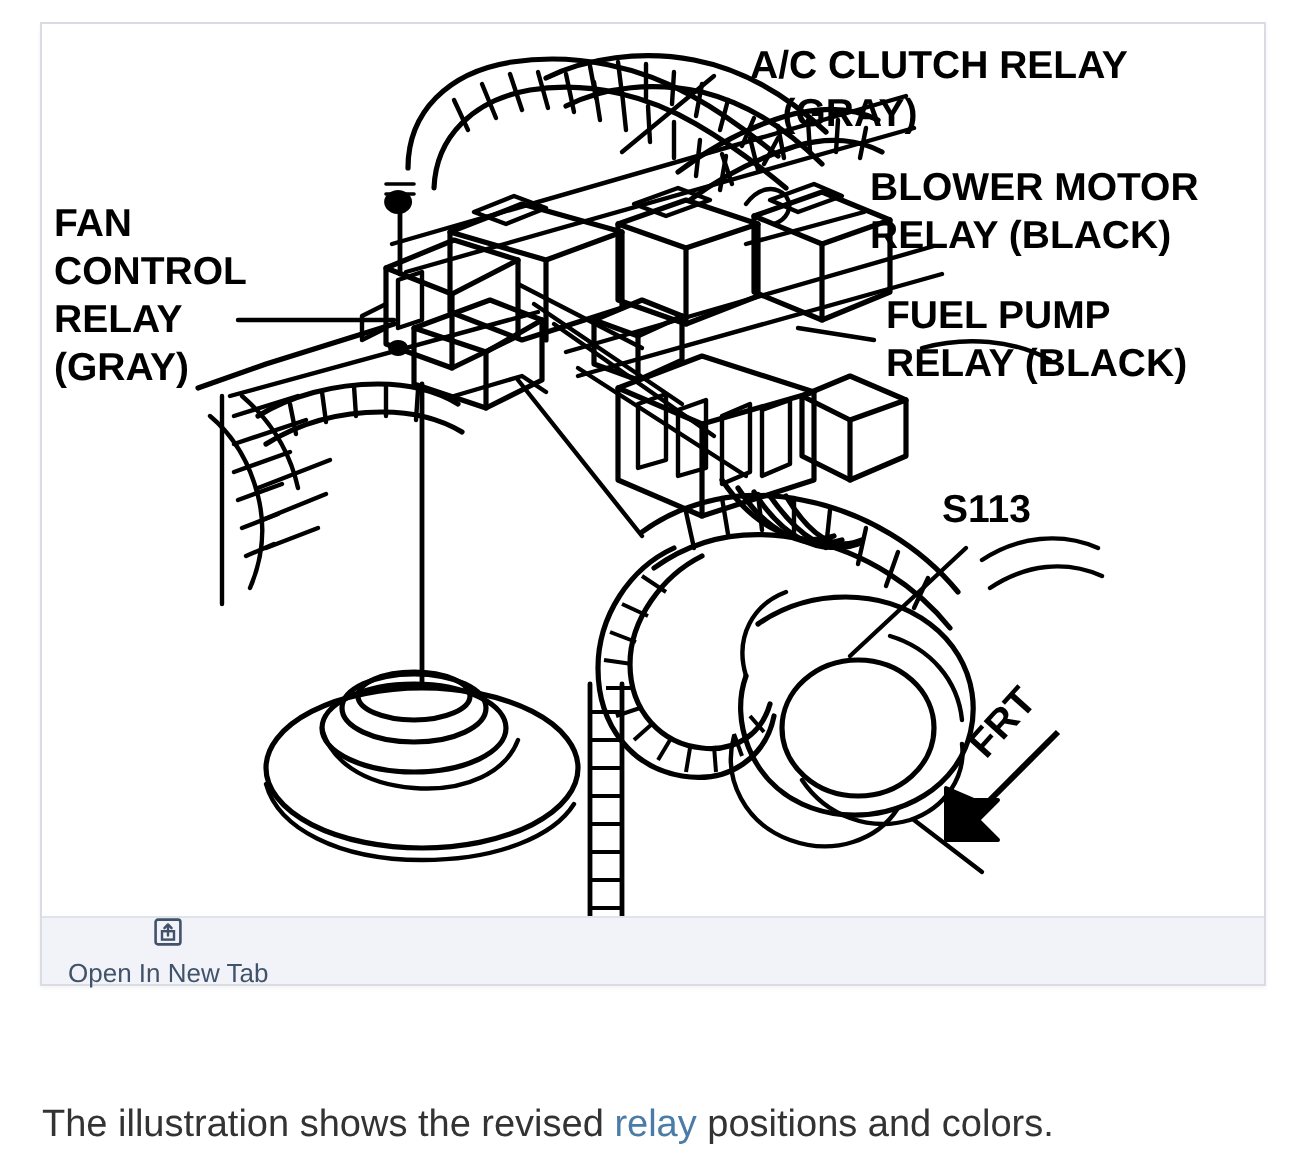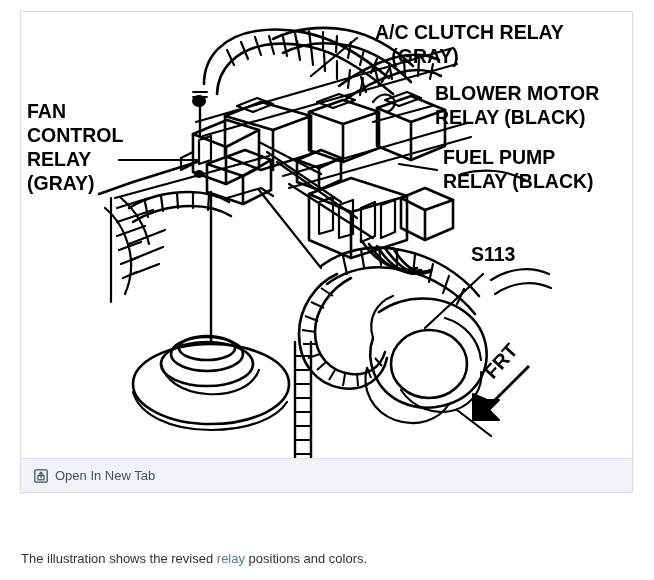--- a/index.html
+++ b/index.html
@@ -71,30 +71,31 @@
     gap: 7px;
     color: #41536b;
     font-size: 13px;
     line-height: 1;
     cursor: pointer;
     user-select: none;
     background: none;
     border: none;
     padding: 2px 1px;
     font-family: "Liberation Sans", sans-serif;
+    flex-direction: column;
   }
 
   .tool-icon { width: 14px; height: 14px; display: block; flex: none; }
 
   
   .caption {
     position: absolute;
     left: 21px;
     top: 551px;
-    font-size: 13px;
+    font-size: 19px;
     color: #333333;
     line-height: 1.3;
     white-space: nowrap;
   }
   .caption a {
     color: #4a7ca8;
     text-decoration: none;
     cursor: pointer;
   }
 

